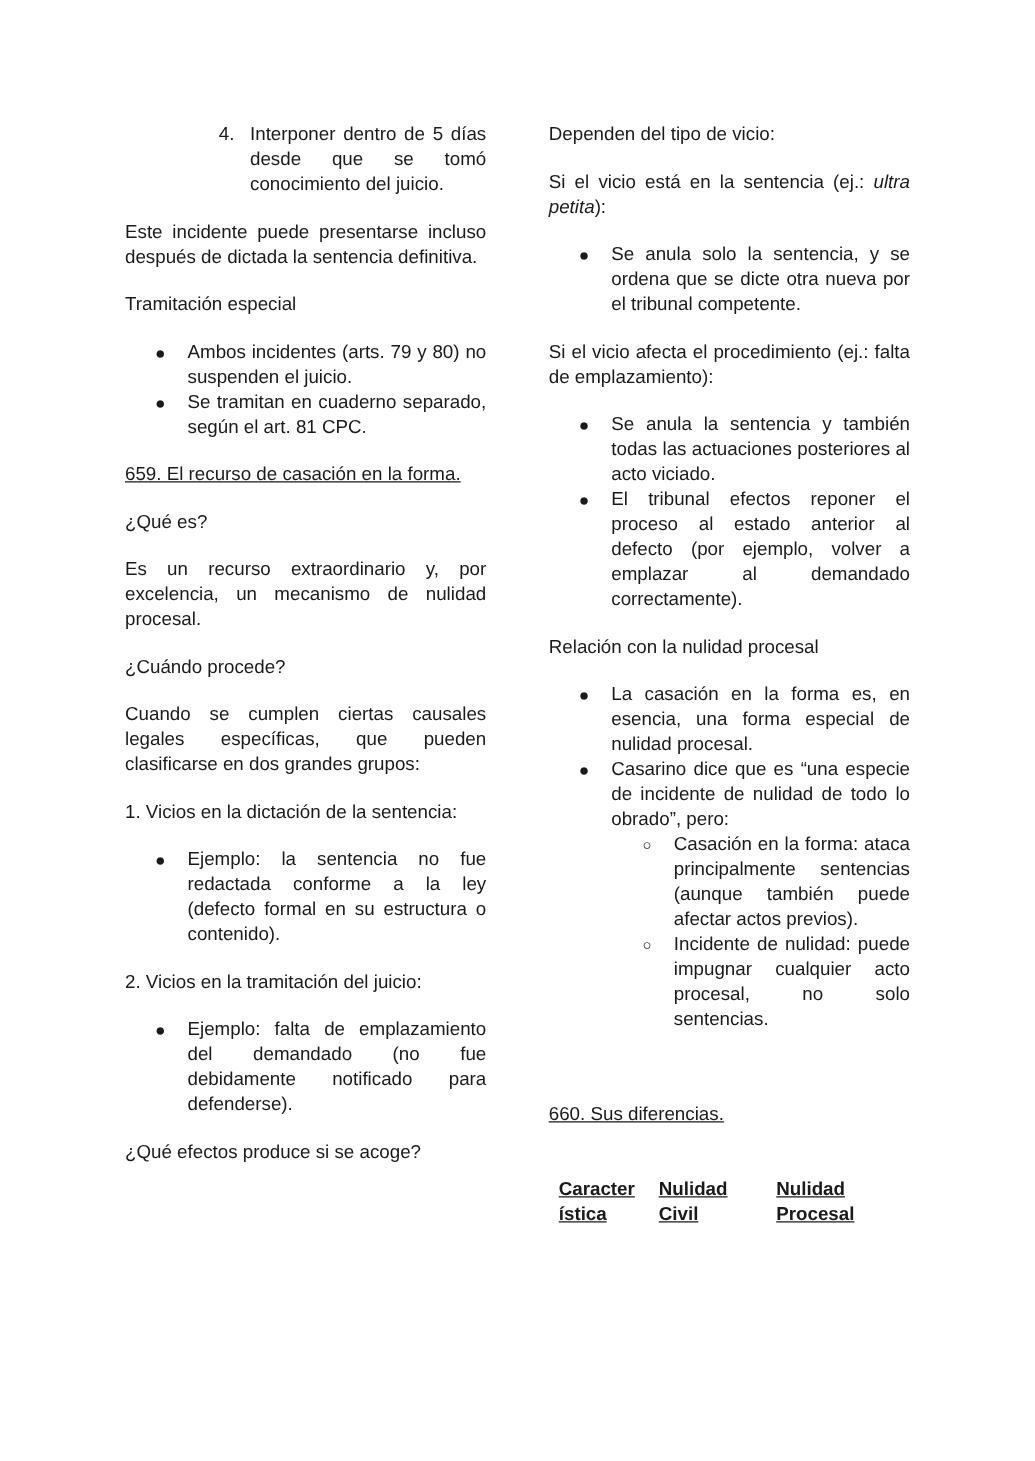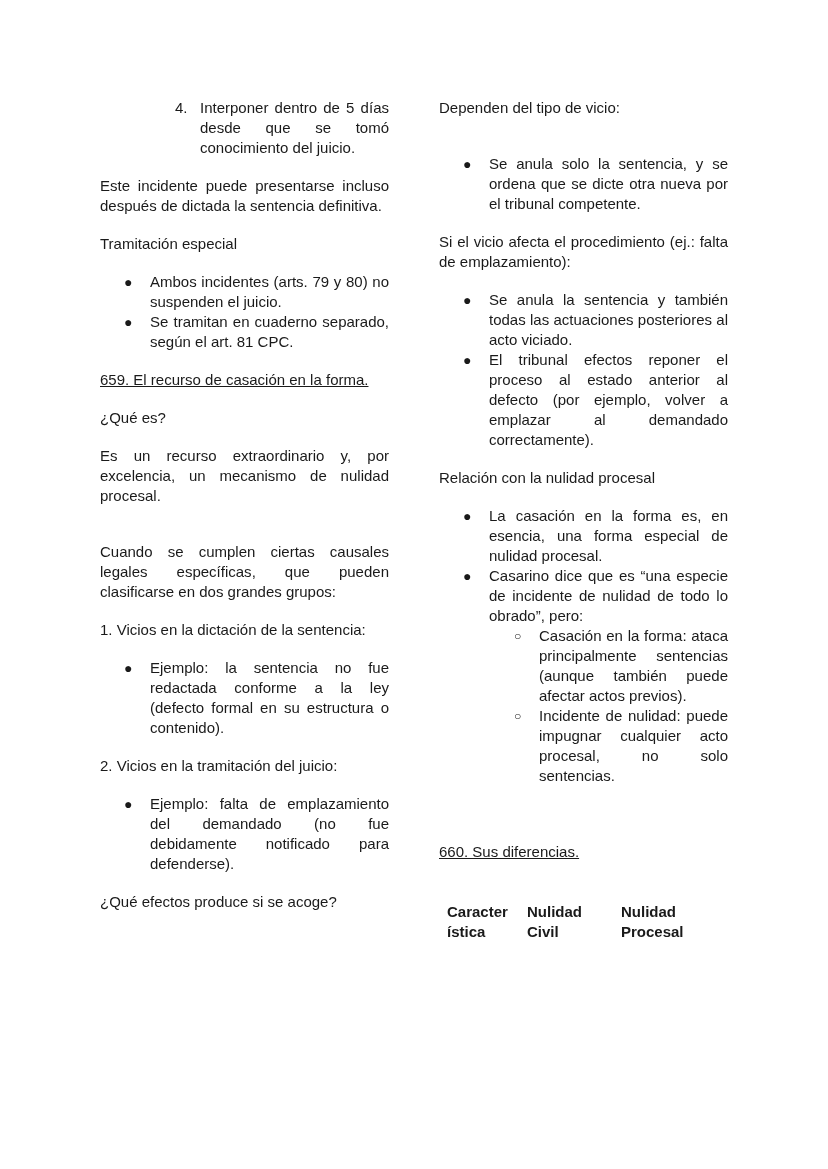--- a/index.html
+++ b/index.html
@@ -15,21 +15,21 @@
   b { font-weight: normal; }
   .u { text-decoration: underline; }
   .gap { height: 18px; }
   .li { position: relative; padding-left: 50px; text-align: justify; }
   .li .bul { position: absolute; left: 24px; top: 0; font-size: 14px; }
   .li2 { position: relative; padding-left: 100px; text-align: justify; }
   .li2 .bul { position: absolute; left: 75px; top: 0; font-size: 12px; }
   .num { position: relative; padding-left: 100px; text-align: justify; }
   .num .n { position: absolute; left: 75px; top: 0; }
   table { border-collapse: collapse; margin-left: 4px; }
-  td { padding: 0 4px; vertical-align: top; font-weight: bold; }
+  td { padding: 0 4px; vertical-align: top; font-weight: bold; text-decoration: underline; }
 </style>
 </head>
 <body>
 
 <div class="col left">
   <div class="num">
     <span class="n">4.</span>
     <span>Interponer dentro de </span><b>5 días</b><span> desde que se tomó conocimiento del juicio.</span>
   </div>
   <div class="gap"></div>
@@ -47,20 +47,21 @@
   </div>
   <div class="gap"></div>
   <p><b class="u">659. El recurso de casación en la forma.</b></p>
   <div class="gap"></div>
   <p><b>¿Qué es?</b></p>
   <div class="gap"></div>
   <p>
     <span>Es un </span><b>recurso extraordinario</b><span> y, por excelencia, un </span><b>mecanismo de nulidad procesal</b><span>.</span>
   </p>
   <div class="gap"></div>
+  <p><b>¿Cuándo procede?</b></p>
   <div class="gap"></div>
   <p>
     <span>Cuando se cumplen ciertas </span><b>causales legales específicas</b><span>, que pueden clasificarse en dos grandes grupos:</span>
   </p>
   <div class="gap"></div>
   <p><b>1. Vicios en la dictación de la sentencia:</b></p>
   <div class="gap"></div>
   <div class="li">
     <span class="bul">●</span>
     <span>Ejemplo: la sentencia </span><b>no fue redactada conforme a la ley</b><span> (defecto formal en su estructura o contenido).</span>
@@ -72,20 +73,21 @@
     <span class="bul">●</span>
     <span>Ejemplo: </span><b>falta de emplazamiento</b><span> del demandado (no fue debidamente notificado para defenderse).</span>
   </div>
   <div class="gap"></div>
   <p><b>¿Qué efectos produce si se acoge?</b></p>
 </div>
 
 <div class="col right">
   <p>Dependen del tipo de vicio:</p>
   <div class="gap"></div>
+  <p><b><span>Si el vicio está en la sentencia (ej.: </span><i>ultra petita</i><span>):</span></b></p>
   <div class="gap"></div>
   <div class="li">
     <span class="bul">●</span>
     <b>Se anula solo la sentencia</b><span>, y se ordena que </span><b>se dicte otra nueva</b><span> por el tribunal competente.</span>
   </div>
   <div class="gap"></div>
   <p><b>Si el vicio afecta el procedimiento (ej.: falta de emplazamiento):</b></p>
   <div class="gap"></div>
   <div class="li">
     <span class="bul">●</span>

